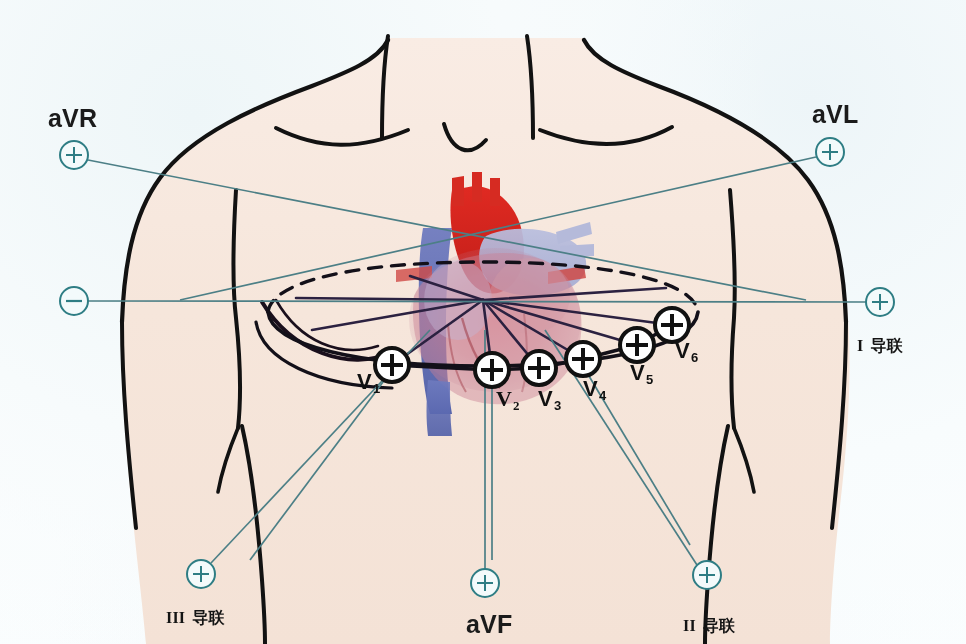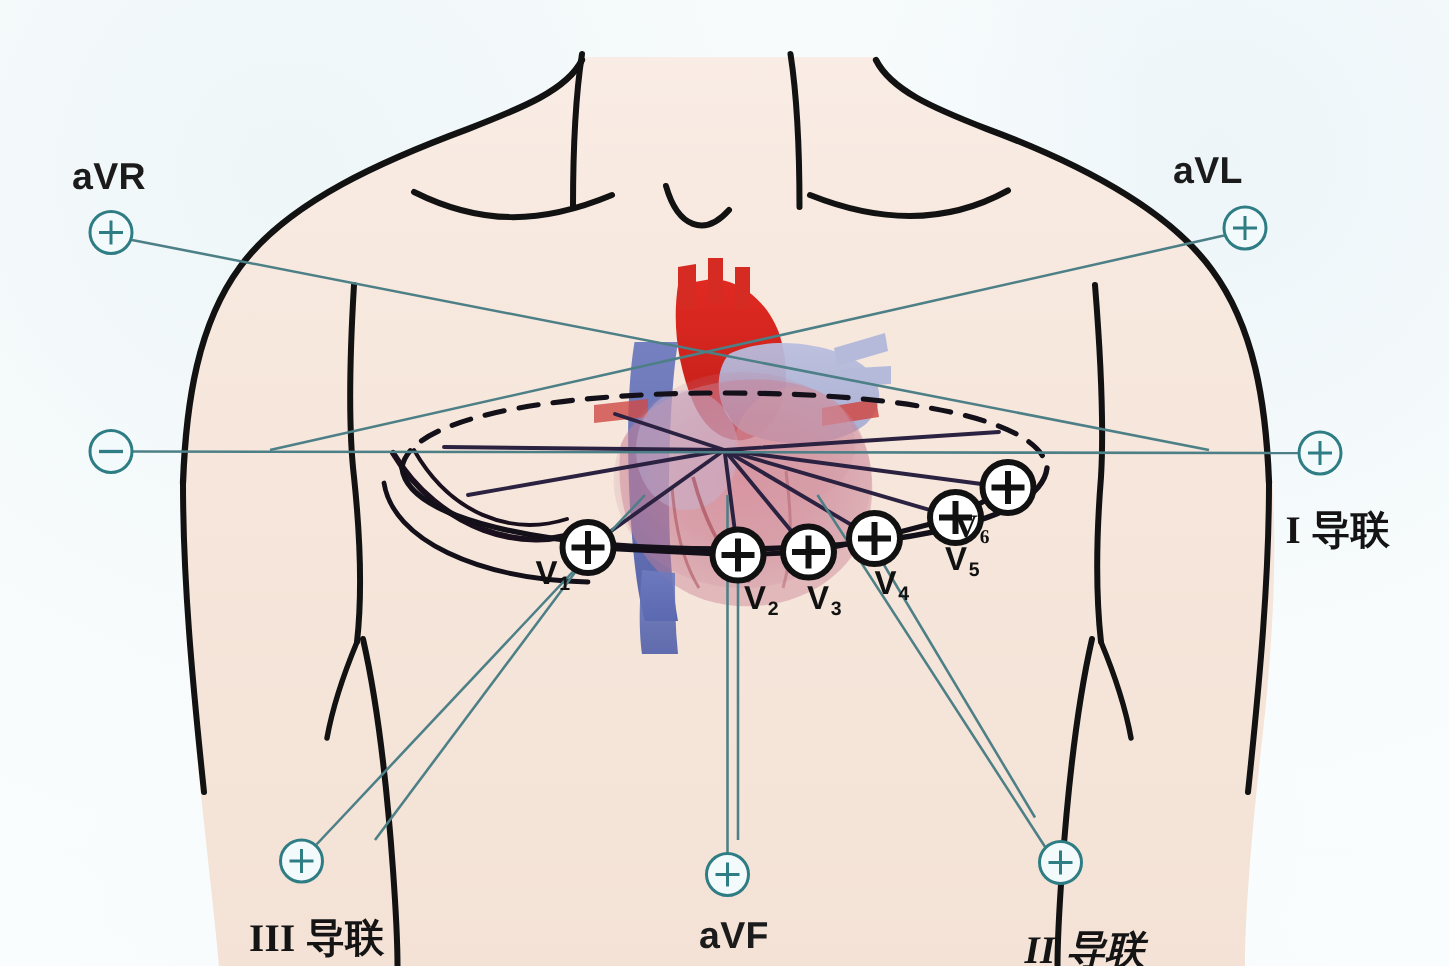--- a/index.html
+++ b/index.html
@@ -46,21 +46,21 @@
   }
   .lbl-v sub {
     font-size: 13px;
     font-weight: 700;
     vertical-align: baseline;
     position: relative;
     top: 4px;
     left: 1px;
   }
   .lbl-cn {
-    font-size: 26px;
+    font-size: 16px;
     font-weight: 700;
     color: #141414;
   }
   .lbl-cn .rn { margin-right: 7px; font-family: "Liberation Serif", serif; }
   #watermark {
     position: absolute;
     left: 736px;
     top: 589px;
     font-size: 26px;
     font-weight: 700;
@@ -320,46 +320,46 @@
       </g>
       <g>
         <circle cx="672" cy="325" r="17" fill="#ffffff" stroke="#111111" stroke-width="4"></circle>
         <line x1="661" y1="325" x2="683" y2="325" stroke="#111111" stroke-width="4"></line>
         <line x1="672" y1="314" x2="672" y2="336" stroke="#111111" stroke-width="4"></line>
       </g>
     </g>
   </svg>
 
   <div class="lbl lbl-latin" style="left:48px; top:104px;">aVR</div>
-  <div class="lbl lbl-latin" style="left:782px; top:100px;">aVL</div>
+  <div class="lbl lbl-latin" style="left:812px; top:100px;">aVL</div>
   <div class="lbl lbl-cn" style="left:857px; top:336px;">
     <span class="rn">I</span><span>导联</span>
   </div>
-  <div class="lbl lbl-cn" style="left:683px; top:616px;font-style:italic;">
+  <div class="lbl lbl-cn" style="left:683px; top:616px;">
     <span class="rn">II</span><span>导联</span>
   </div>
   <div class="lbl lbl-cn" style="left:166px; top:608px;">
     <span class="rn">III</span><span>导联</span>
   </div>
   <div class="lbl lbl-latin" style="left:466px; top:610px;">aVF</div>
 
   <div class="lbl lbl-v" style="left:357px; top:369px;">
     <span>V</span><sub>1</sub>
   </div>
-  <div class="lbl lbl-v" style="left:496px; top:386px;">
+  <div class="lbl lbl-v" style="left:496px; top:386px;font-family:Liberation Serif, serif;">
     <span>V</span><sub>2</sub>
   </div>
   <div class="lbl lbl-v" style="left:538px; top:386px;">
     <span>V</span><sub>3</sub>
   </div>
   <div class="lbl lbl-v" style="left:583px; top:376px;">
     <span>V</span><sub>4</sub>
   </div>
   <div class="lbl lbl-v" style="left:630px; top:360px;">
     <span>V</span><sub>5</sub>
   </div>
-  <div class="lbl lbl-v" style="left:636px; top:338px;font-family:Liberation Serif, serif;">
+  <div class="lbl lbl-v" style="left:675px; top:338px;">
     <span>V</span><sub>6</sub>
   </div>
 
   <div id="watermark">
   </div>
 </div>
 
 </body></html>

